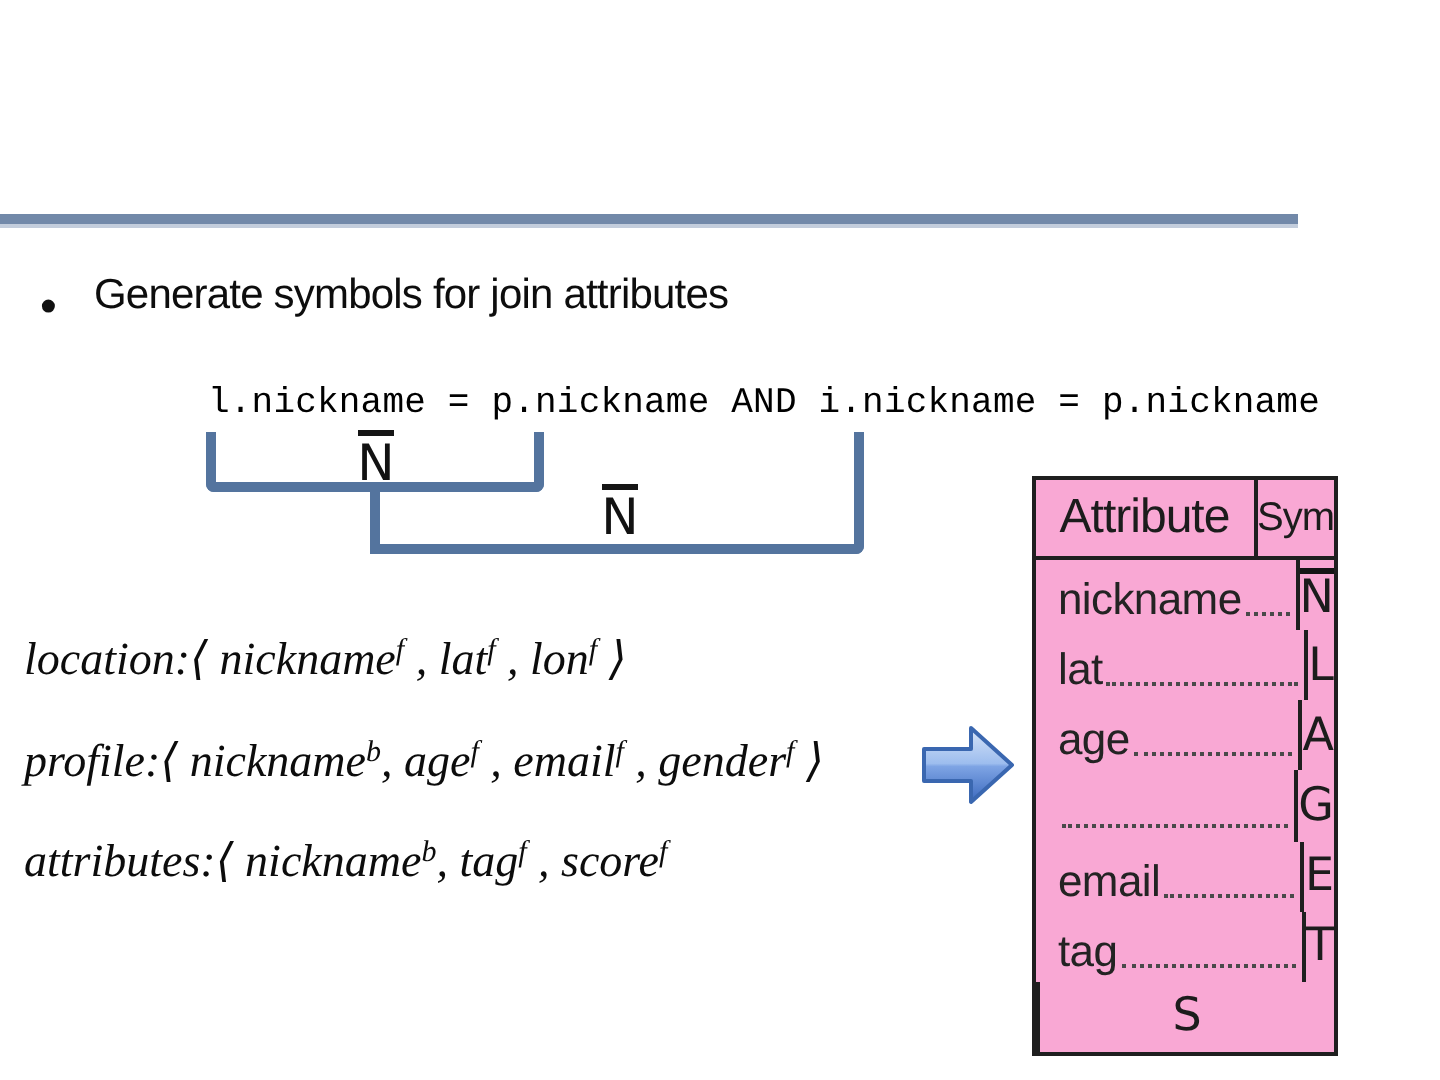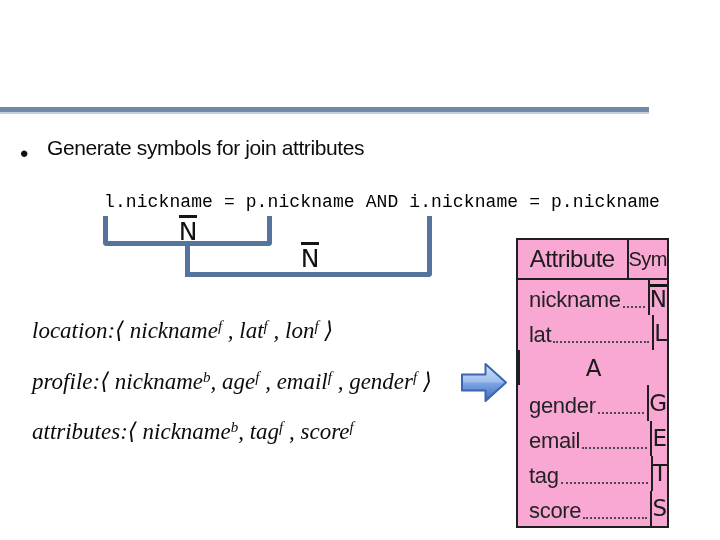--- a/index.html
+++ b/index.html
@@ -59,21 +59,21 @@
   }
   .bracket-label.first{left:168px;top:215px;}
   .bracket-label.second{left:290px;top:242px;}
   .overbar{
     display:inline-block;border-top:3px solid #151515;padding-top:1px;line-height:1;
   }
   
   .expr{
     position:absolute;left:12px;
     font-family:"Liberation Serif","DejaVu Serif",serif;font-style:italic;
-    font-size:23px;color:#0c0c0c;white-space:pre;margin-left:20px;
+    font-size:23px;color:#0c0c0c;white-space:pre;
   }
   .expr sup{
     font-size:15px;font-style:italic;line-height:0;vertical-align:0.5em;
   }
   .expr-0{top:317px;}
   .expr-1{top:368px;}
   .expr-2{top:418px;}
   
   .arrow-wrap{position:absolute;left:460px;top:359px;width:48px;height:47px;}
   
@@ -168,27 +168,30 @@
         <div class="trow">
           <div class="tcell-attr">
             <span class="attr-label">lat</span>
             <span class="leader"></span>
           </div>
           <div class="tcell-sym">
             <span class="sym-text">L</span>
           </div>
         </div>
         <div class="trow">
+          <div class="tcell-attr">
+            <span class="attr-label">age</span>
+            <span class="leader"></span>
+          </div>
           <div class="tcell-sym">
             <span class="sym-text">A</span>
           </div>
         </div>
         <div class="trow">
           <div class="tcell-attr">
-            <span class="attr-label">gender</span>
             <span class="leader"></span>
           </div>
           <div class="tcell-sym">
             <span class="sym-text">G</span>
           </div>
         </div>
         <div class="trow">
           <div class="tcell-attr">
             <span class="attr-label">email</span>
             <span class="leader"></span>
@@ -200,24 +203,20 @@
         <div class="trow">
           <div class="tcell-attr">
             <span class="attr-label">tag</span>
             <span class="leader"></span>
           </div>
           <div class="tcell-sym">
             <span class="sym-text">T</span>
           </div>
         </div>
         <div class="trow">
-          <div class="tcell-attr">
-            <span class="attr-label">score</span>
-            <span class="leader"></span>
-          </div>
           <div class="tcell-sym">
             <span class="sym-text">S</span>
           </div>
         </div>
       </div>
   </div>
 
 </div>
 
 </body></html>

